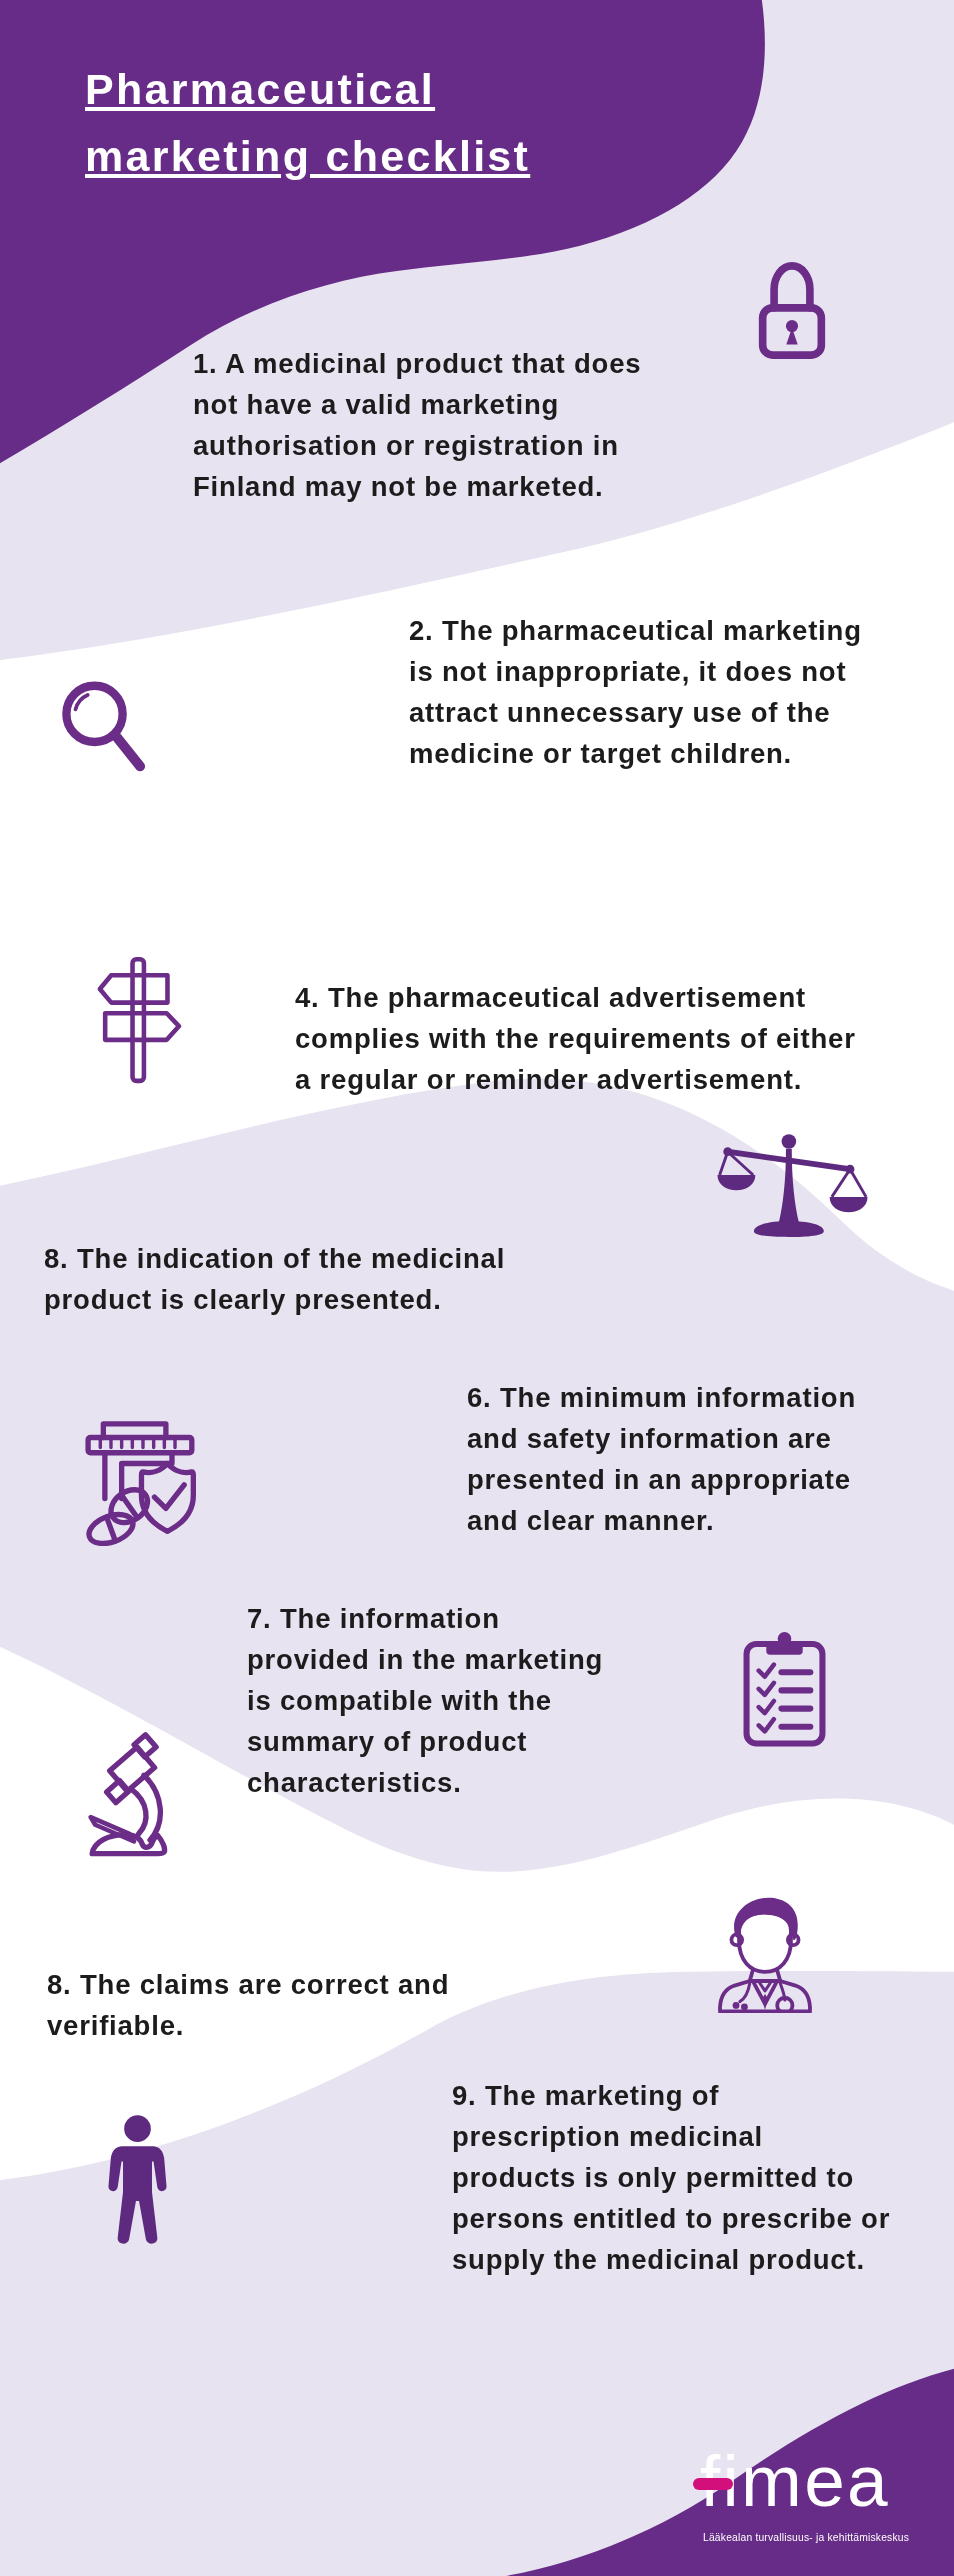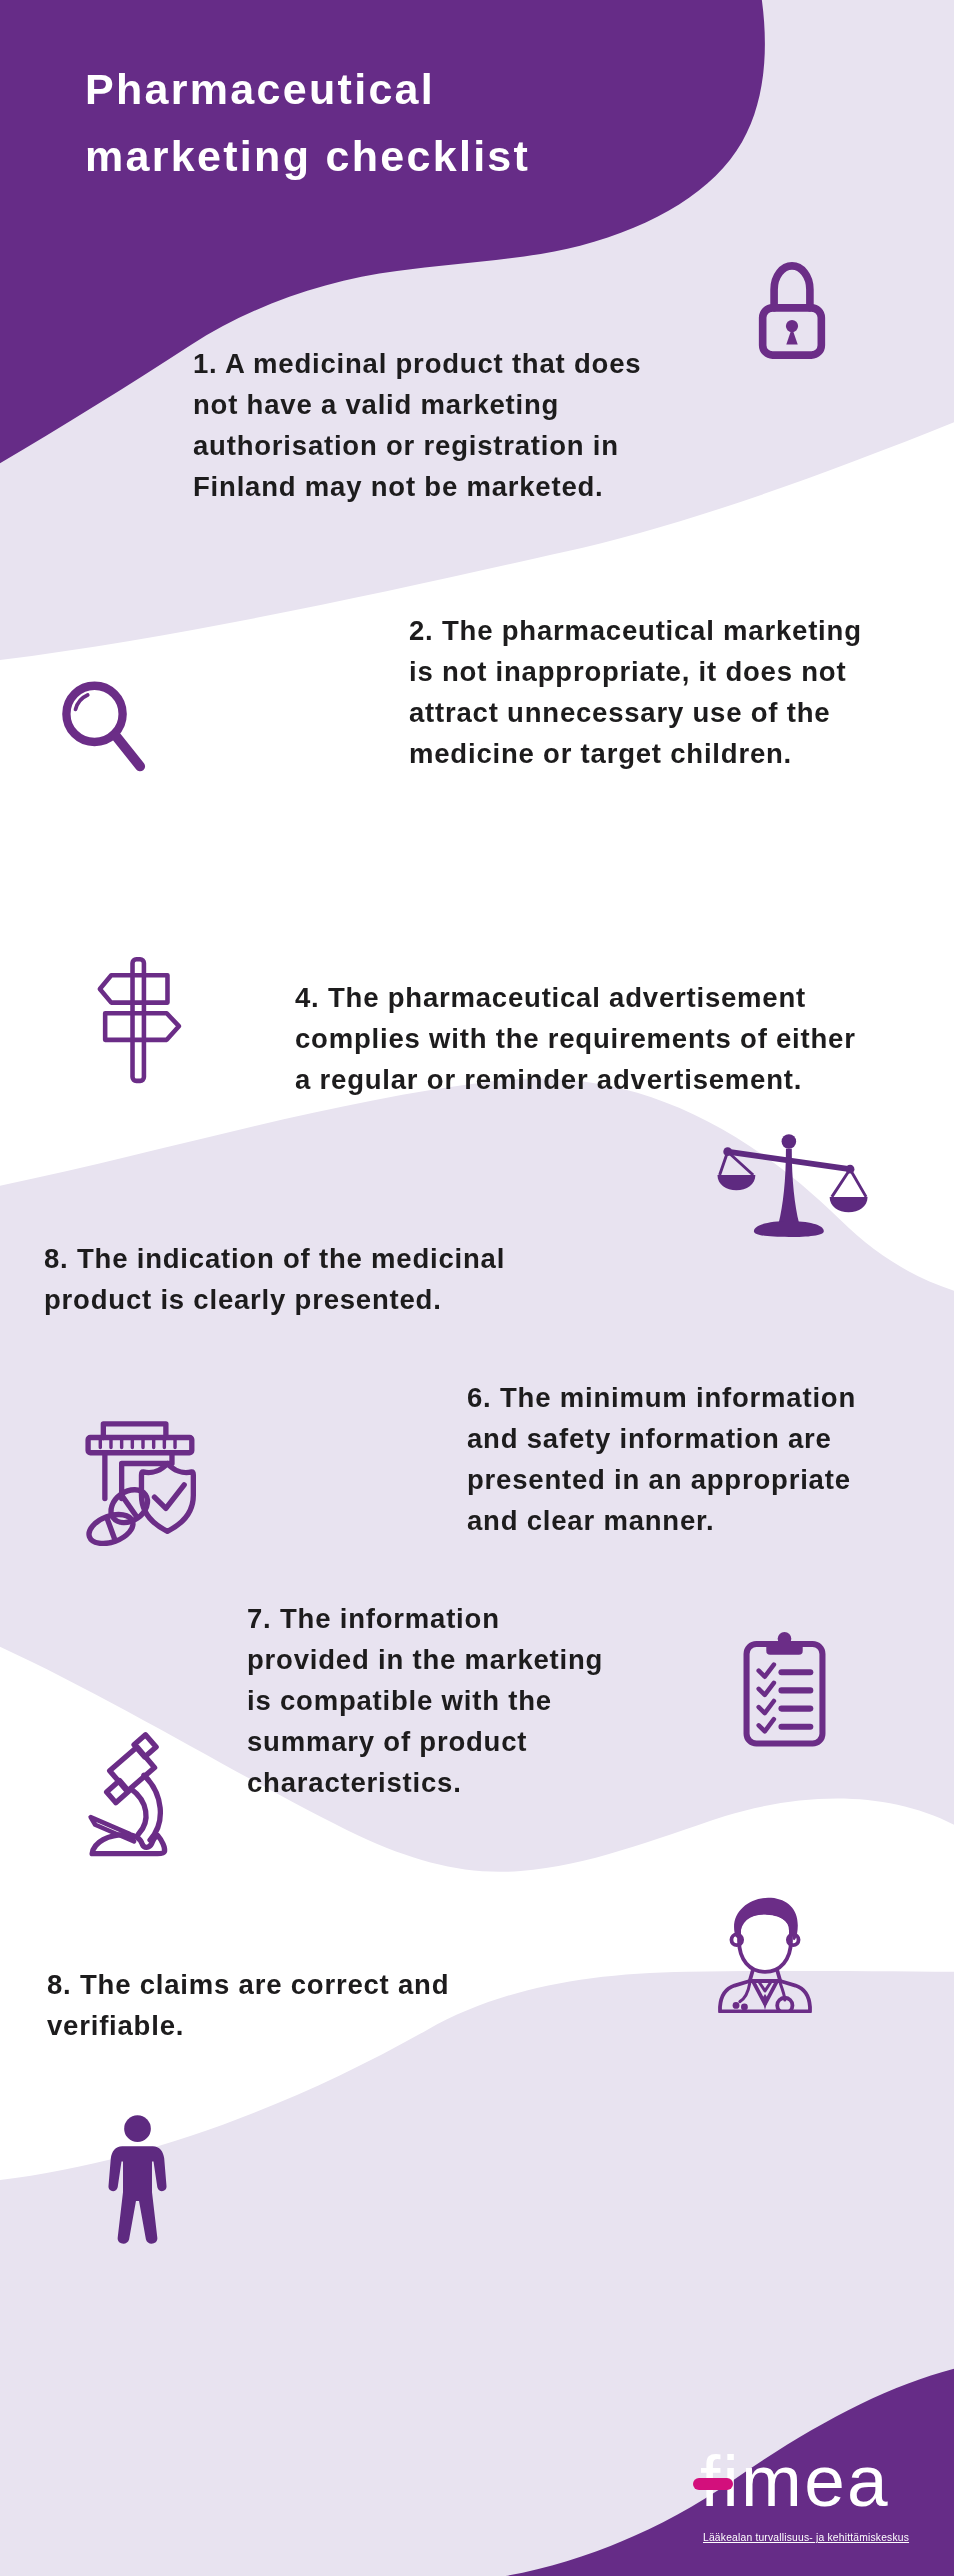--- a/index.html
+++ b/index.html
@@ -6,30 +6,30 @@
     --purple:#662c87; --lavender:#e8e3f0; --white:#ffffff;
     --icon:#6b2d87; --fill:#5e2a80; --pink:#d30f7c; --text:#1d1c1d;
   }
   html,body{margin:0;padding:0;background:#cccccc;}
   #page{position:relative;width:955px;height:2576px;background:var(--lavender);
         overflow:hidden;font-family:"Liberation Sans",sans-serif;}
   #bg{position:absolute;left:0;top:0;width:100%;height:100%;}
   .txt{position:absolute;white-space:pre;font-weight:700;color:var(--text);
        font-size:27.5px;line-height:41px;letter-spacing:0.8px;margin-top:29px;}
   #title{position:absolute;left:85px;top:56px;white-space:pre-line;color:var(--white);
-         font-weight:700;font-size:43px;line-height:67px;letter-spacing:2.3px;}
+         font-weight:700;font-size:43px;line-height:67px;letter-spacing:2.3px;text-decoration:underline;}
   .icon{position:absolute;}
   .stk{stroke:var(--icon);fill:none;stroke-linecap:round;stroke-linejoin:round;}
   .fil{fill:var(--fill);}
   #logo-word{position:absolute;left:700px;top:2443px;color:var(--white);
              font-weight:400;font-size:73px;letter-spacing:2.3px;line-height:76px;}
   #logo-dash{position:absolute;left:693px;top:2478px;width:40px;height:12.2px;
              border-radius:6.9px;background:var(--pink);}
   #logo-tag{position:absolute;left:703px;top:2532px;color:var(--white);
-            font-size:10.3px;font-weight:400;letter-spacing:0.2px;white-space:nowrap;text-decoration:underline;}
+            font-size:10.3px;font-weight:400;letter-spacing:0.2px;white-space:nowrap;}
 </style>
 </head>
 <body>
 
 <div id="page">
 
   <svg id="bg" viewBox="0 0 1251 3376" preserveAspectRatio="none">
     <path fill="#ffffff" d="M0,865 C260,832 540,768 740,723 C880,693 1060,630 1251,553
          L1251,1692 C1195,1674 1148,1645 1100,1598 C950,1452 800,1398 645,1417
          C430,1443 228,1506 0,1554 Z"></path>
@@ -64,20 +64,25 @@
 and safety information are
 presented in an appropriate
 and clear manner.</div>
   <div class="txt" style="left:247px;top:1569px">7. The information
 provided in the marketing
 is compatible with the
 summary of product
 characteristics.</div>
   <div class="txt" style="left:47px;top:1935px">8. The claims are correct and
 verifiable.</div>
+  <div class="txt" style="left:452px;top:2046px">9. The marketing of
+prescription medicinal
+products is only permitted to
+persons entitled to prescribe or
+supply the medicinal product.</div>
 
   <svg class="icon" style="left:752px;top:259px" width="80" height="103" viewBox="0 0 105 135">
     <path class="stk" stroke-width="10" d="M29,64 V40 C29,22 40,9 52.5,9 C65,9 76,22 76,40 V64"></path>
     <rect class="stk" stroke-width="10" x="14" y="64" width="77" height="62" rx="13"></rect>
     <circle cx="52.5" cy="88" r="8" style="fill:var(--icon)"></circle>
     <path d="M52.5,90 L45,112 H60 Z" style="fill:var(--icon)"></path>
   </svg>
 
   <svg class="icon" style="left:55px;top:678px" width="95" height="103" viewBox="0 0 125 135">
     <circle class="stk" stroke-width="11" cx="52" cy="47" r="37"></circle>

